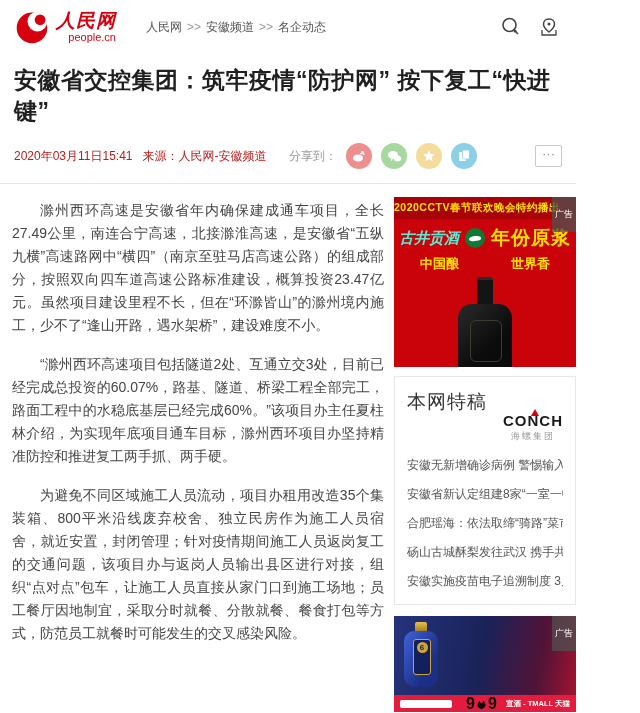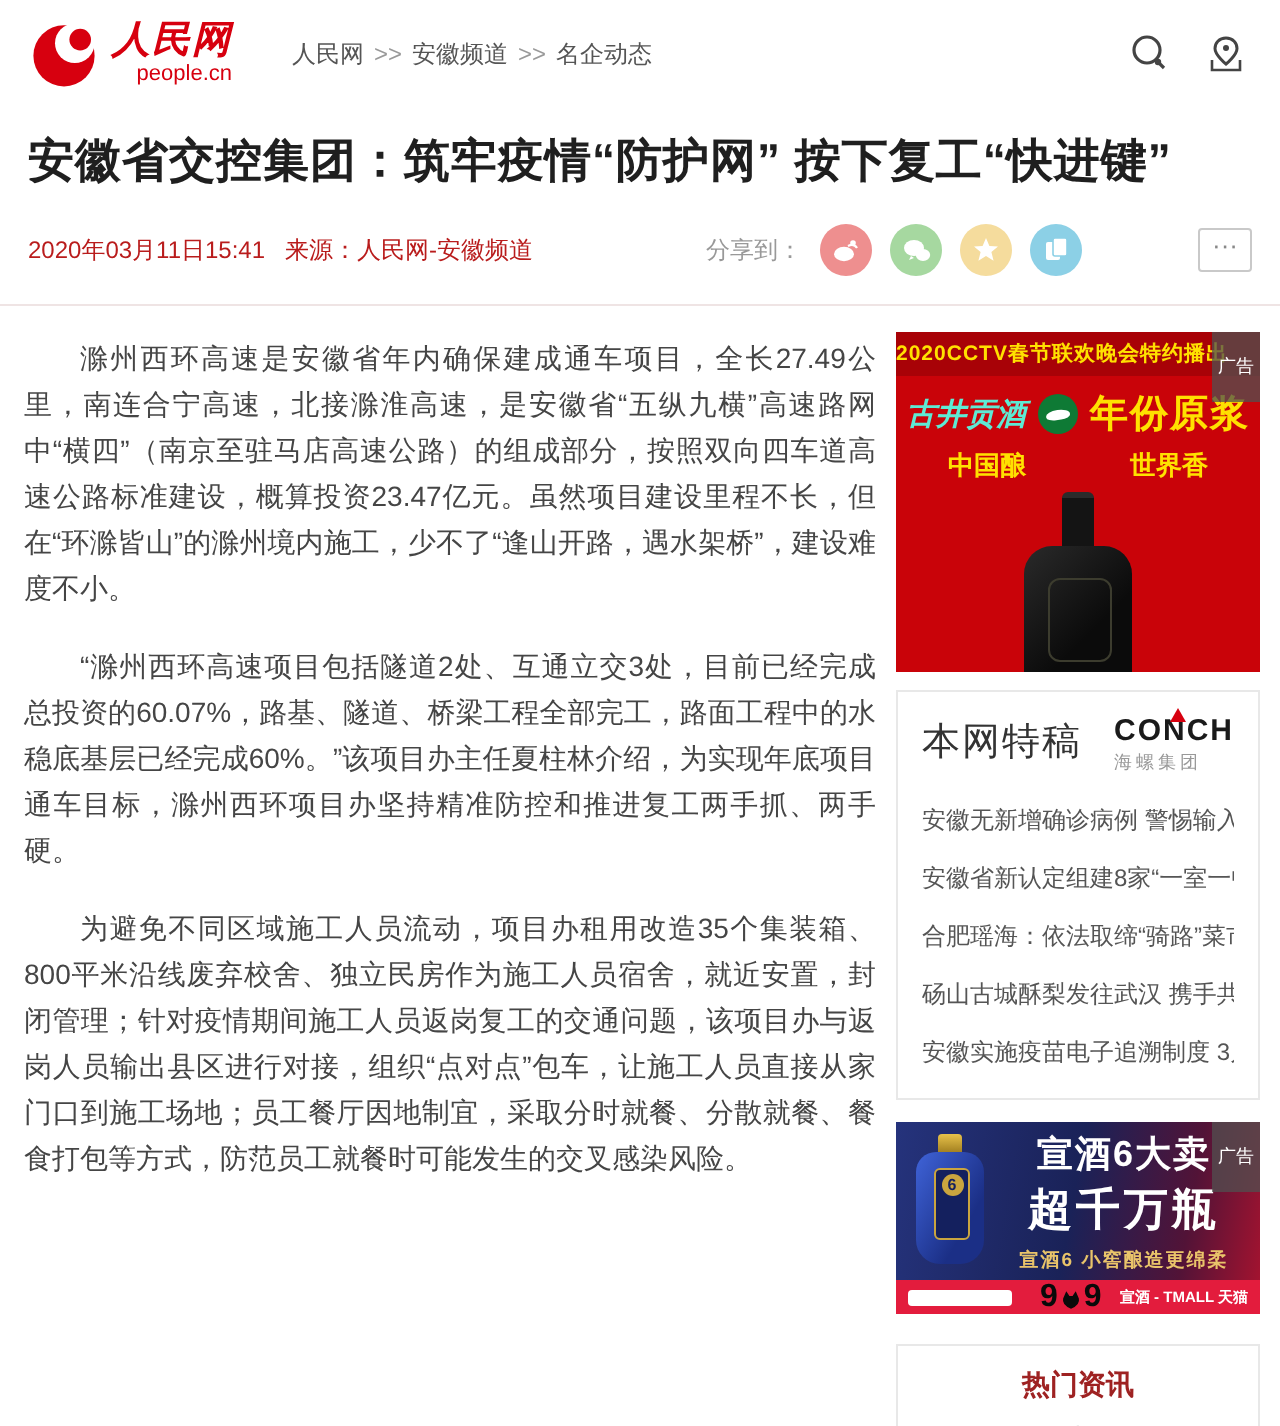--- a/index.html
+++ b/index.html
@@ -1,17 +1,17 @@
 <!DOCTYPE html>
 <html><head>
 <meta charset="utf-8">
 <style>
   html,body{margin:0;padding:0;}
   body{width:640px;height:713px;background:#fff;font-family:"Liberation Sans","DejaVu Sans",sans-serif;overflow:hidden;}
-  .page{position:relative;width:640px;height:713px;overflow:hidden;}
+  .page{position:relative;width:576px;height:713px;overflow:hidden;}
 
   
   .header{display:flex;align-items:center;padding:9px 16px 4px 14px;}
   .logo{display:flex;align-items:center;gap:6px;cursor:pointer;}
   .logo-text{display:flex;flex-direction:column;line-height:1;}
   .logo-cn{font-size:19px;font-weight:bold;color:#d7000f;font-style:italic;letter-spacing:1px;}
   .logo-en{font-size:11px;color:#d7000f;font-weight:normal;margin-top:2px;text-align:right;}
   .breadcrumb{margin-left:30px;font-size:12px;color:#666;display:flex;gap:5px;align-items:center;}
   .breadcrumb .bc-link{color:#555;cursor:pointer;}
   .breadcrumb .bc-sep{color:#999;}
@@ -52,21 +52,21 @@
   .gj-slogan{color:#ffe100;font-size:13px;font-weight:bold;}
   .gj-bottle{position:absolute;left:50%;transform:translateX(-50%);bottom:-6px;width:54px;height:96px;}
   .gj-neck{width:16px;height:26px;background:#141414;margin:0 auto;border-radius:3px 3px 0 0;border-top:3px solid #2b2b2b;}
   .gj-body{width:54px;height:74px;background:linear-gradient(135deg,#2a2a2a,#0b0b0b 60%);border-radius:14px 14px 8px 8px;margin-top:-2px;position:relative;}
   .gj-body::after{content:"";position:absolute;left:12px;top:16px;width:30px;height:40px;border:1px solid #3c3c2e;border-radius:6px;}
 
   
   .special-box{border:1px solid #e8e8e8;margin-top:9px;padding:12px 12px 8px 12px;}
   .special-head{display:flex;justify-content:space-between;align-items:flex-start;}
   .special-title{font-size:19px;color:#333;letter-spacing:1px;}
-  .conch{text-align:left;line-height:1;position:relative;}
+  .conch{text-align:center;line-height:1;position:relative;margin-top:24px;}
   .conch-main{font-size:15px;font-weight:bold;color:#1a1a1a;letter-spacing:1px;font-family:"Liberation Sans",sans-serif;position:relative;}
   .conch-caret{position:absolute;top:-3px;left:50%;transform:translateX(-2px);width:0;height:0;border-left:4px solid transparent;border-right:4px solid transparent;border-bottom:7px solid #d7000f;}
   .conch-sub{font-size:9px;color:#999;margin-top:3px;letter-spacing:2px;}
   .special-list{margin-top:10px;}
   .special-list .sp-item{display:block;font-size:12px;color:#555;line-height:29px;white-space:nowrap;overflow:hidden;cursor:pointer;}
 
   
   .ad-xuanjiu{position:relative;height:96px;margin-top:11px;cursor:pointer;background:linear-gradient(100deg,#25337c 0%,#1a2258 48%,#521337 78%,#a8132f 100%);overflow:hidden;}
   .xj-bottle{position:absolute;left:10px;top:6px;width:34px;height:66px;}
   .xj-cap{width:12px;height:10px;background:linear-gradient(#e8c24a,#9c7a1d);margin:0 auto;border-radius:2px 2px 0 0;}
@@ -217,25 +217,20 @@
       <div class="ad-xuanjiu">
         <span class="ad-badge">广告</span>
         <div class="xj-bottle">
           <div class="xj-cap"></div>
           <div class="xj-bodyb">
             <div class="xj-label">
                 <span class="xj-six">6</span>
               </div>
           </div>
         </div>
-        <div class="xj-text">
-          <div class="xj-line1">宣酒6大卖</div>
-          <div class="xj-line2">超千万瓶</div>
-          <div class="xj-line3">宣酒6 小窖酿造更绵柔</div>
-        </div>
         <div class="xj-strip">
           <span class="xj-minibox"></span>
           <span class="xj-99">
             <span>9</span>
             <svg class="xj-cat" width="11" height="10" viewBox="0 0 14 12">
               <path d="M2 5 L4 0.5 L6 3.5 H8 L10 0.5 L12 5 Q13 9 7 11.5 Q1 9 2 5 Z" fill="#0a0a0a"></path>
             </svg>
             <span>9</span>
           </span>
           <span class="xj-tmall">宣酒 - TMALL 天猫</span>

